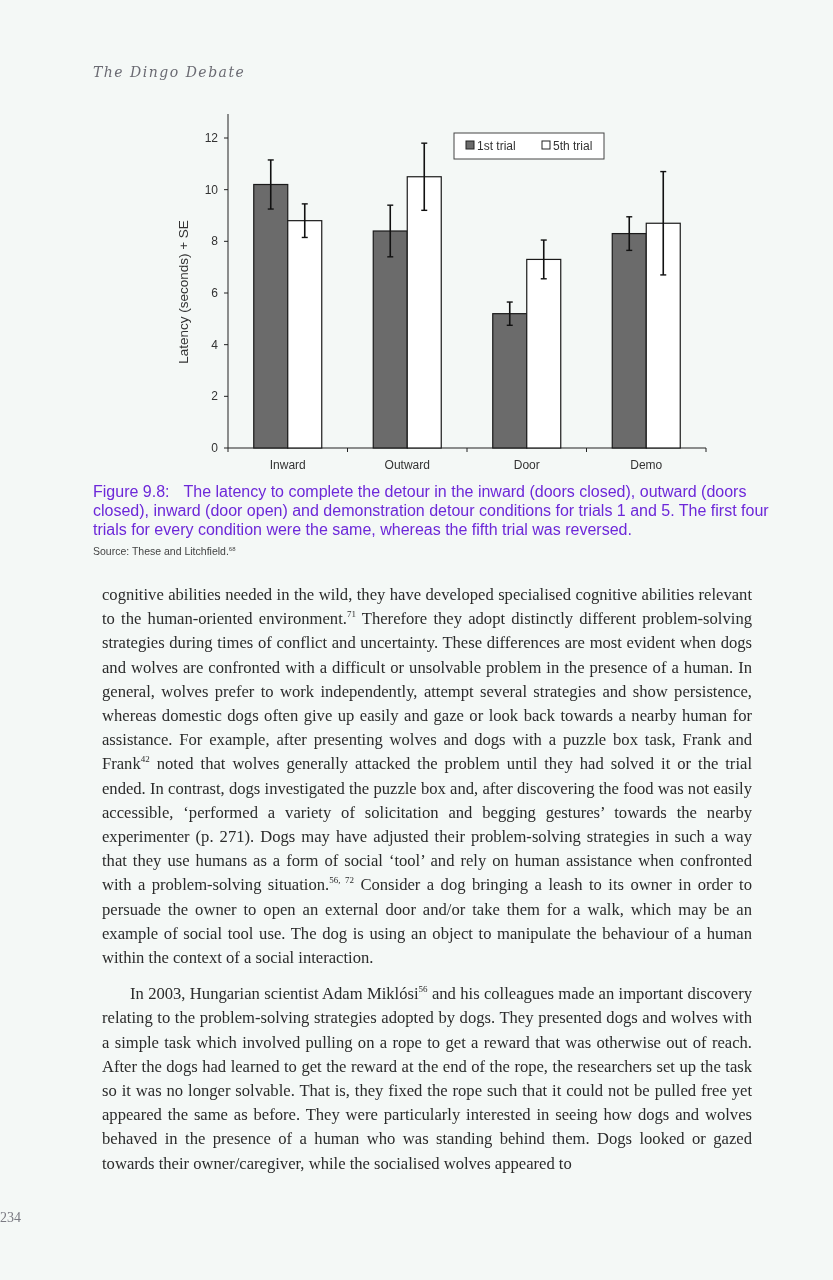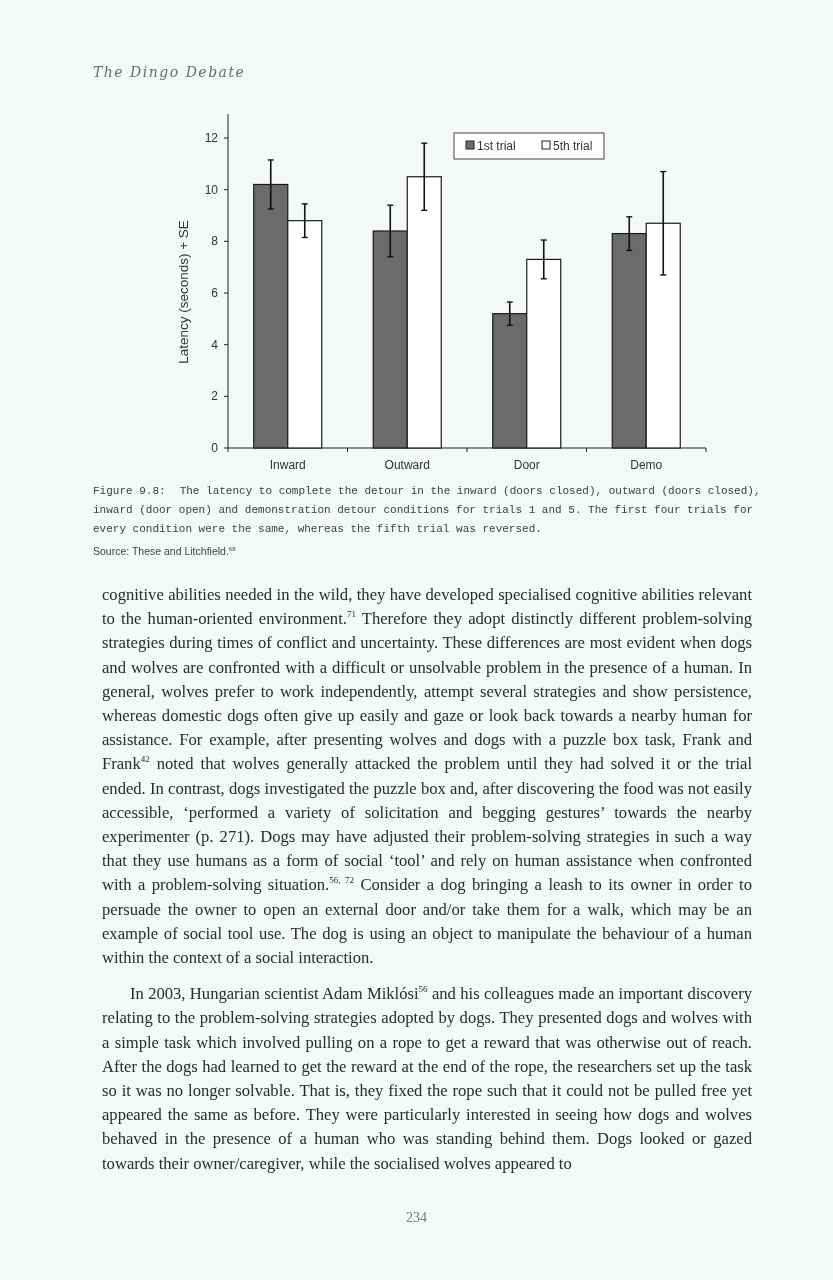--- a/index.html
+++ b/index.html
@@ -8,38 +8,38 @@
     color: #2a2a2a;
   }
   .running-head {
     position: absolute; left: 93px; top: 42px;
     font-family: "DejaVu Serif", serif; font-style: italic; font-size: 14px;
     letter-spacing: 1.5px; color: #6a6a72; margin-top: 22px;
   }
   #chart { position: absolute; left: 0; top: 100px; }
   .caption {
     position: absolute; left: 93px; top: 482px; width: 680px;
-    font-family: Liberation Mono, monospace; font-size: 11px; line-height: 19px; color: #404040;
+    font-family: Liberation Sans, sans-serif; font-size: 16px; line-height: 19px; color: #6d28d9;
   }
   .caption .fig-label { margin-right: 14px; }
   .source {
     position: absolute; left: 93px; top: 545px;
     font-family: "Liberation Sans", sans-serif; font-size: 10.5px; color: #444;
   }
   .source sup { font-size: 6px; }
   .body-text {
     position: absolute; left: 90px; top: 571px; width: 674px;
     font-family: "Liberation Serif", serif; font-size: 16.6px; line-height: 24.2px;
     color: #2b2b2b; text-align: justify;
   }
   .body-text p { margin: 12px; }
   .body-text p.indent { text-indent: 28px; }
   .body-text sup { font-size: 9px; line-height: 0; }
   .page-num {
-    position: absolute; left: 0; width: 833px; top: 1210px; text-align: center;
+    position: absolute; left: 0; width: 833px; top: 1210px; 
     font-family: "Liberation Serif", serif; font-size: 14px; color: #7a7a82;
   }
   svg text { font-family: "Liberation Sans", sans-serif; fill: #333; }
 </style>
 </head>
 <body>
 
 <div class="running-head">The Dingo Debate</div>
 
 <svg id="chart" width="833" height="380" viewBox="0 100 833 380" xmlns="http://www.w3.org/2000/svg">

